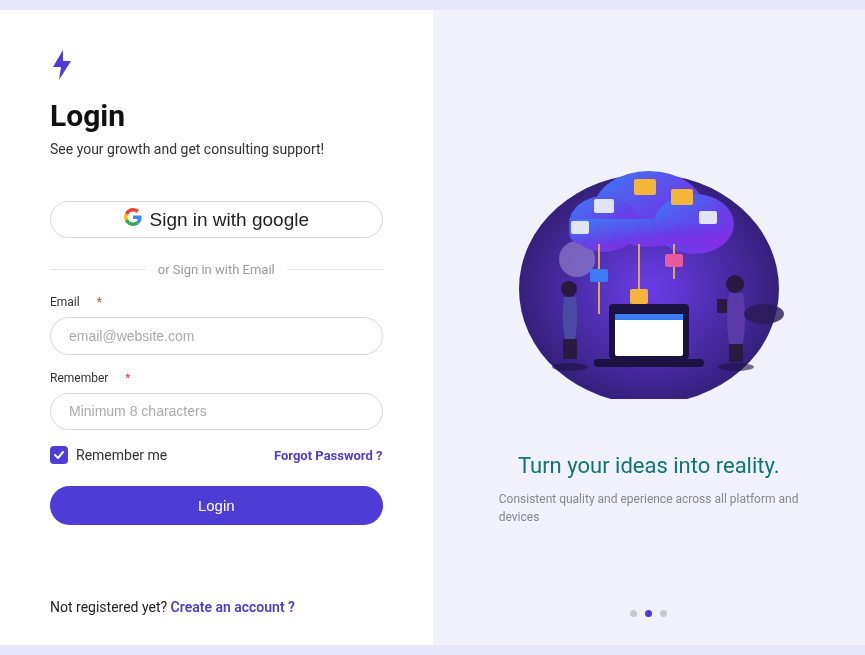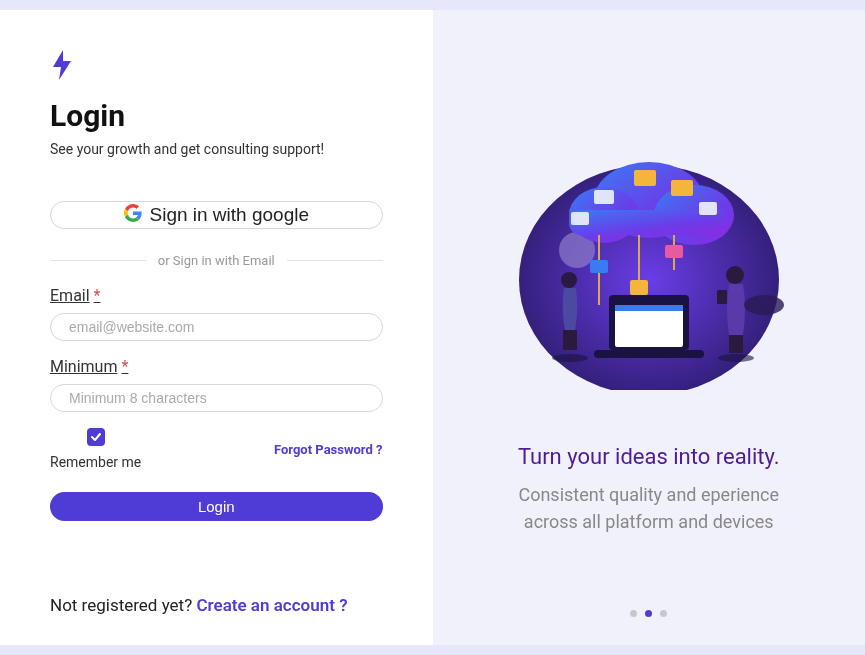--- a/index.html
+++ b/index.html
@@ -72,26 +72,25 @@
     margin-bottom: 18px;
   }
   .divider::before, .divider::after {
     content: "";
     flex: 1;
     height: 1px;
     background: #e2e2e2;
   }
   .divider span { padding: 0 12px; }
   .field-label {
-    font-size: 16px;
+    font-size: 12px;
     color: #333;
     margin-bottom: 8px;
     display: flex;
-    gap: 4px;
-    text-decoration: underline;
+    gap: 17px;
   }
   .req { color: #d94a4a; }
   .text-input {
     width: 100%;
     height: 42px;
     border: 1px solid #d8d8d8;
     border-radius: 22px;
     padding: 0 18px;
     font-size: 14px;
     color: #333;
@@ -103,21 +102,20 @@
     justify-content: space-between;
     align-items: center;
     margin-bottom: 22px;
   }
   .remember {
     display: flex;
     align-items: center;
     gap: 8px;
     font-size: 14px;
     color: #333;
-    flex-direction: column;
   }
   .chk {
     width: 18px; height: 18px;
     border-radius: 4px;
     background: #4f3bd5;
     display: flex;
     align-items: center;
     justify-content: center;
   }
   .forgot {
@@ -132,41 +130,40 @@
     height: 44px;
     border: none;
     border-radius: 24px;
     background: #4f3bd5;
     color: #fff;
     font-size: 15px;
     cursor: pointer;
     margin-bottom: 30px;
   }
   .signup-line {
-    font-size: 17px;
+    font-size: 14px;
     color: #222;
     margin-top: 44px;
   }
   .signup-line a {
     color: #4f3bd5;
     font-weight: 600;
     text-decoration: none;
     cursor: pointer;
   }
   .illus { width: 300px; height: 260px; margin-bottom: 50px; }
   .hero-title {
     font-size: 22px;
-    color: #4c1d95;
+    color: #0f766e;
     margin-bottom: 12px;
     text-align: center;
   }
   .hero-sub {
-    font-size: 18px;
+    font-size: 12px;
     color: #888;
-    text-align: center;
     line-height: 1.5;
     max-width: 300px;
   }
   .dots {
     position: absolute;
     bottom: 28px;
     display: flex;
     gap: 8px;
   }
   .dot {
@@ -204,21 +201,21 @@
       <span>or Sign in with Email</span>
     </div>
 
     <label class="field-label">
       <span>Email</span>
       <span class="req">*</span>
     </label>
     <input class="text-input" type="text" placeholder="email@website.com" style="">
 
     <label class="field-label">
-      <span>Minimum</span>
+      <span>Remember</span>
       <span class="req">*</span>
     </label>
     <input class="text-input" type="password" placeholder="Minimum 8 characters" style="">
 
     <div class="row-between">
       <label class="remember">
         <span class="chk">
           <svg width="12" height="12" viewBox="0 0 12 12">
               <path d="M2 6 L5 9 L10 3" stroke="#fff" stroke-width="2" fill="none" stroke-linecap="round" stroke-linejoin="round"></path>
             </svg>

